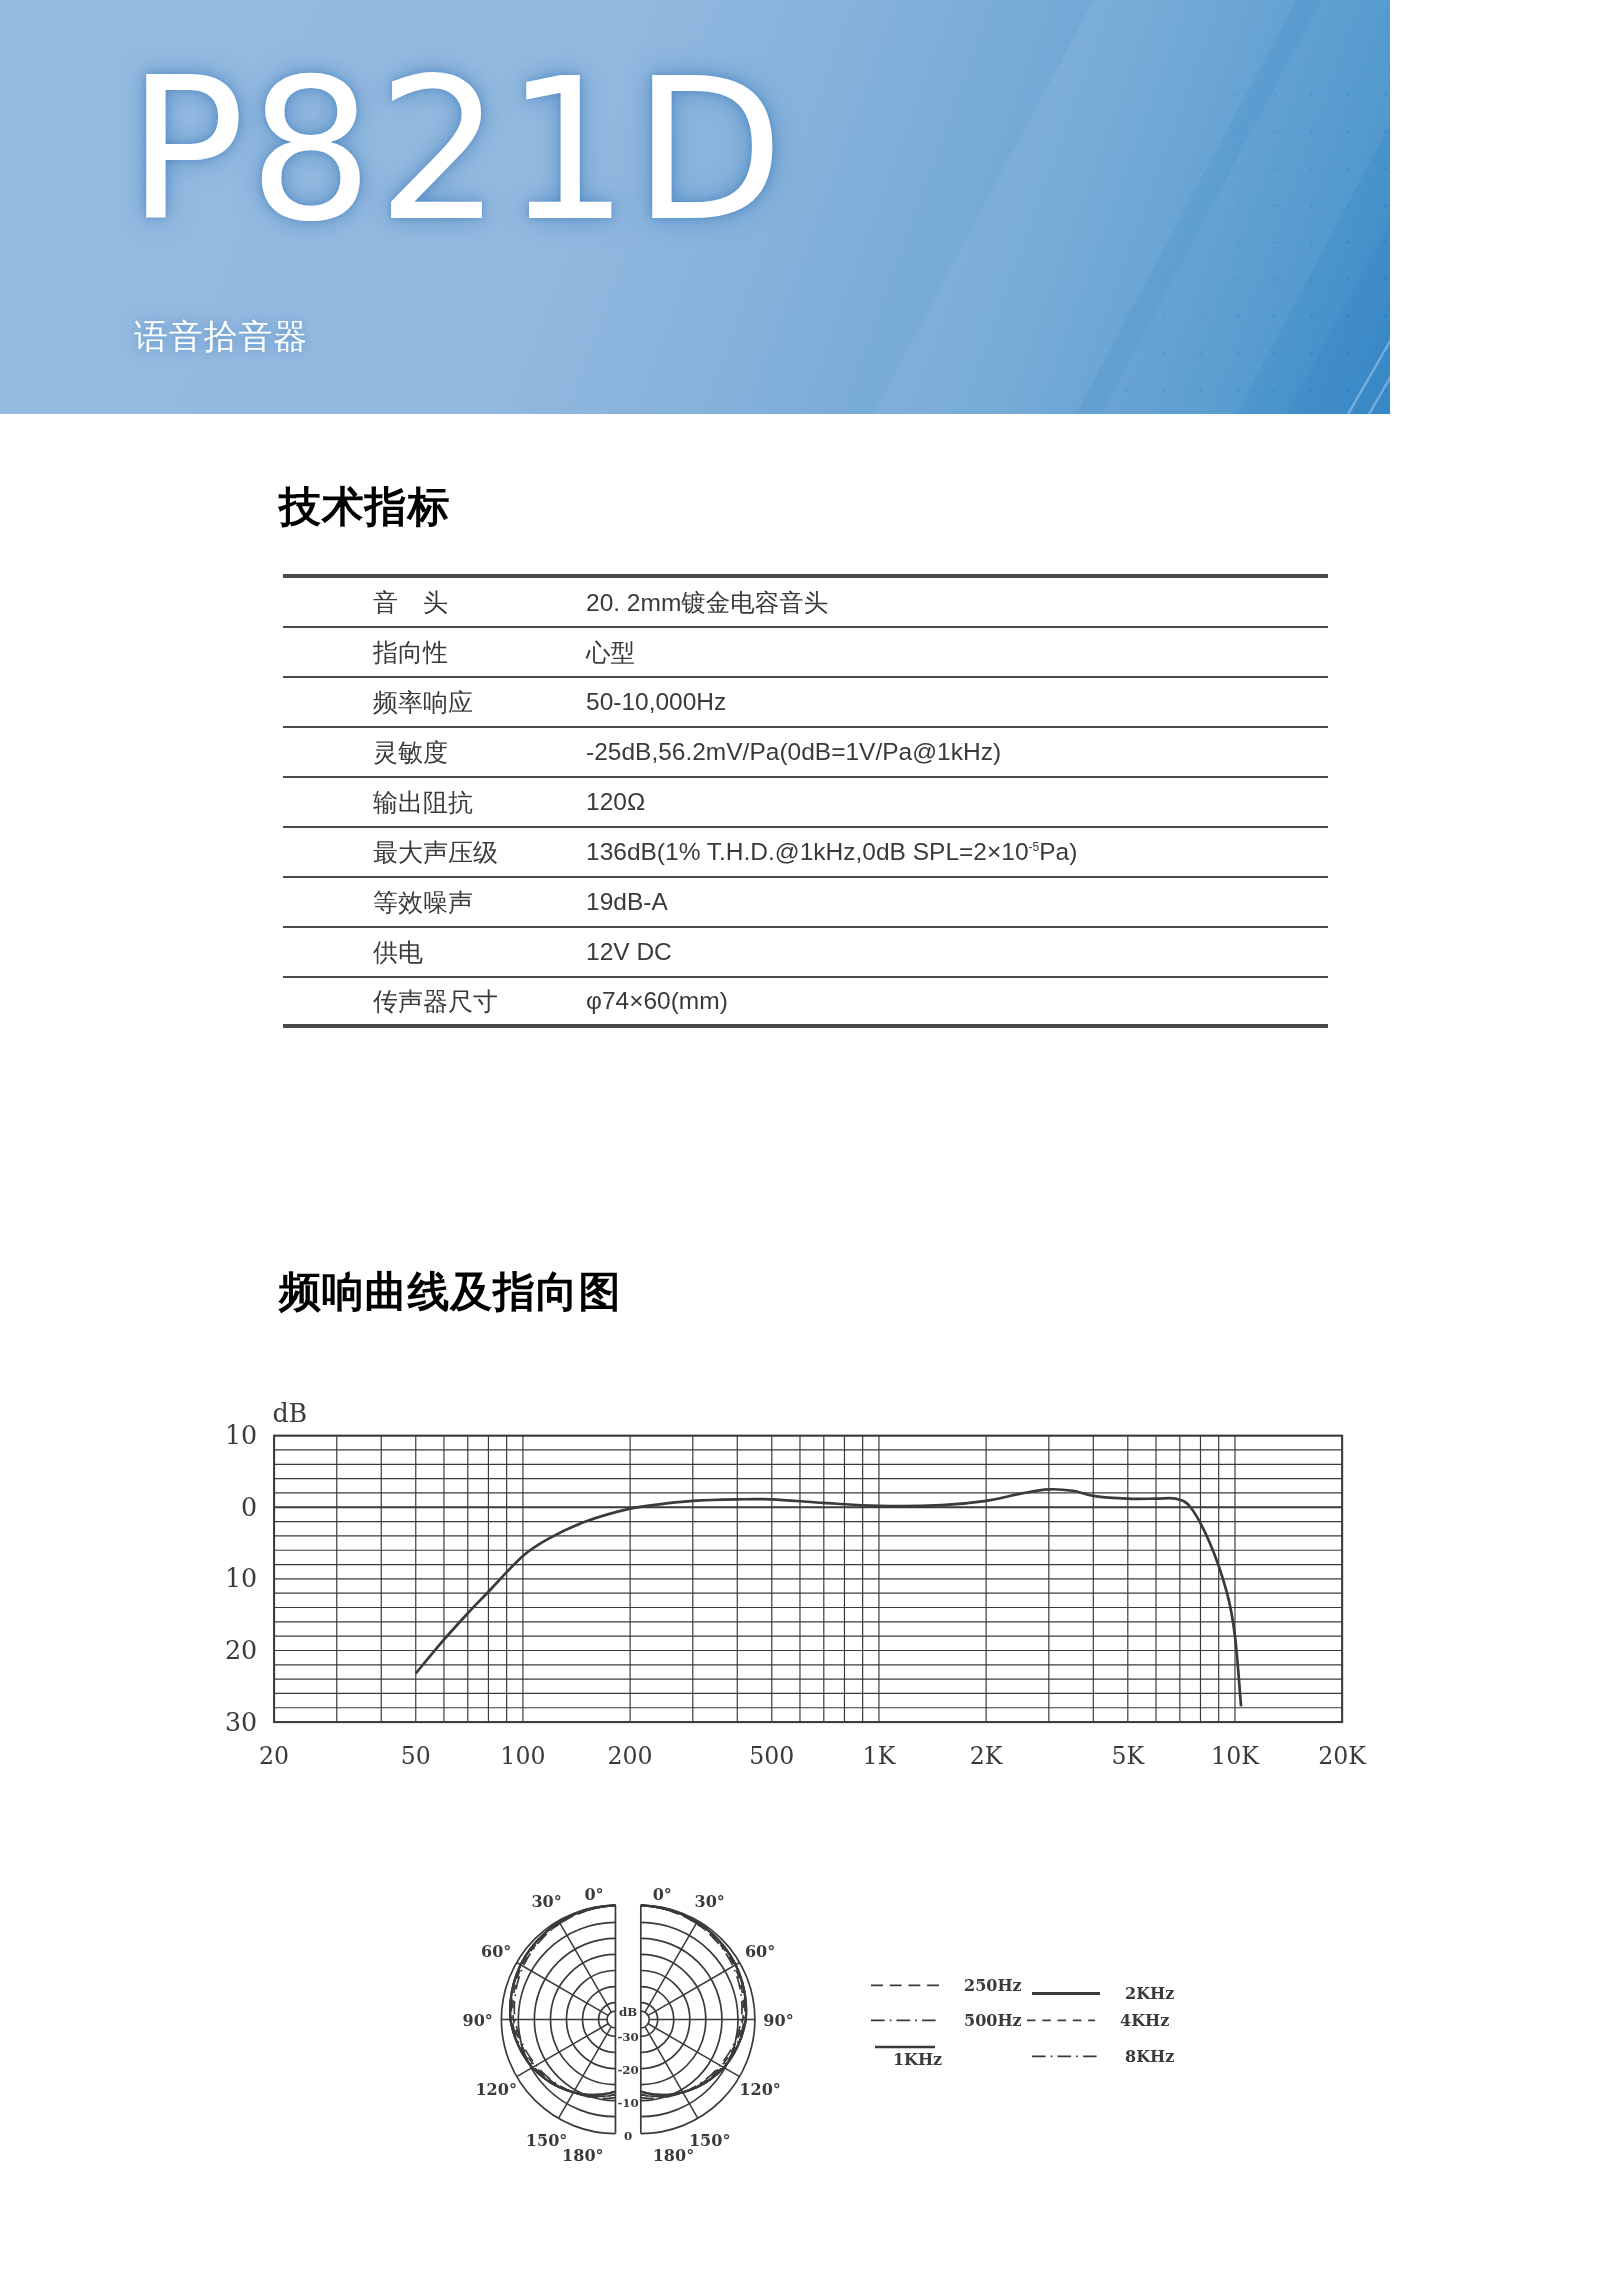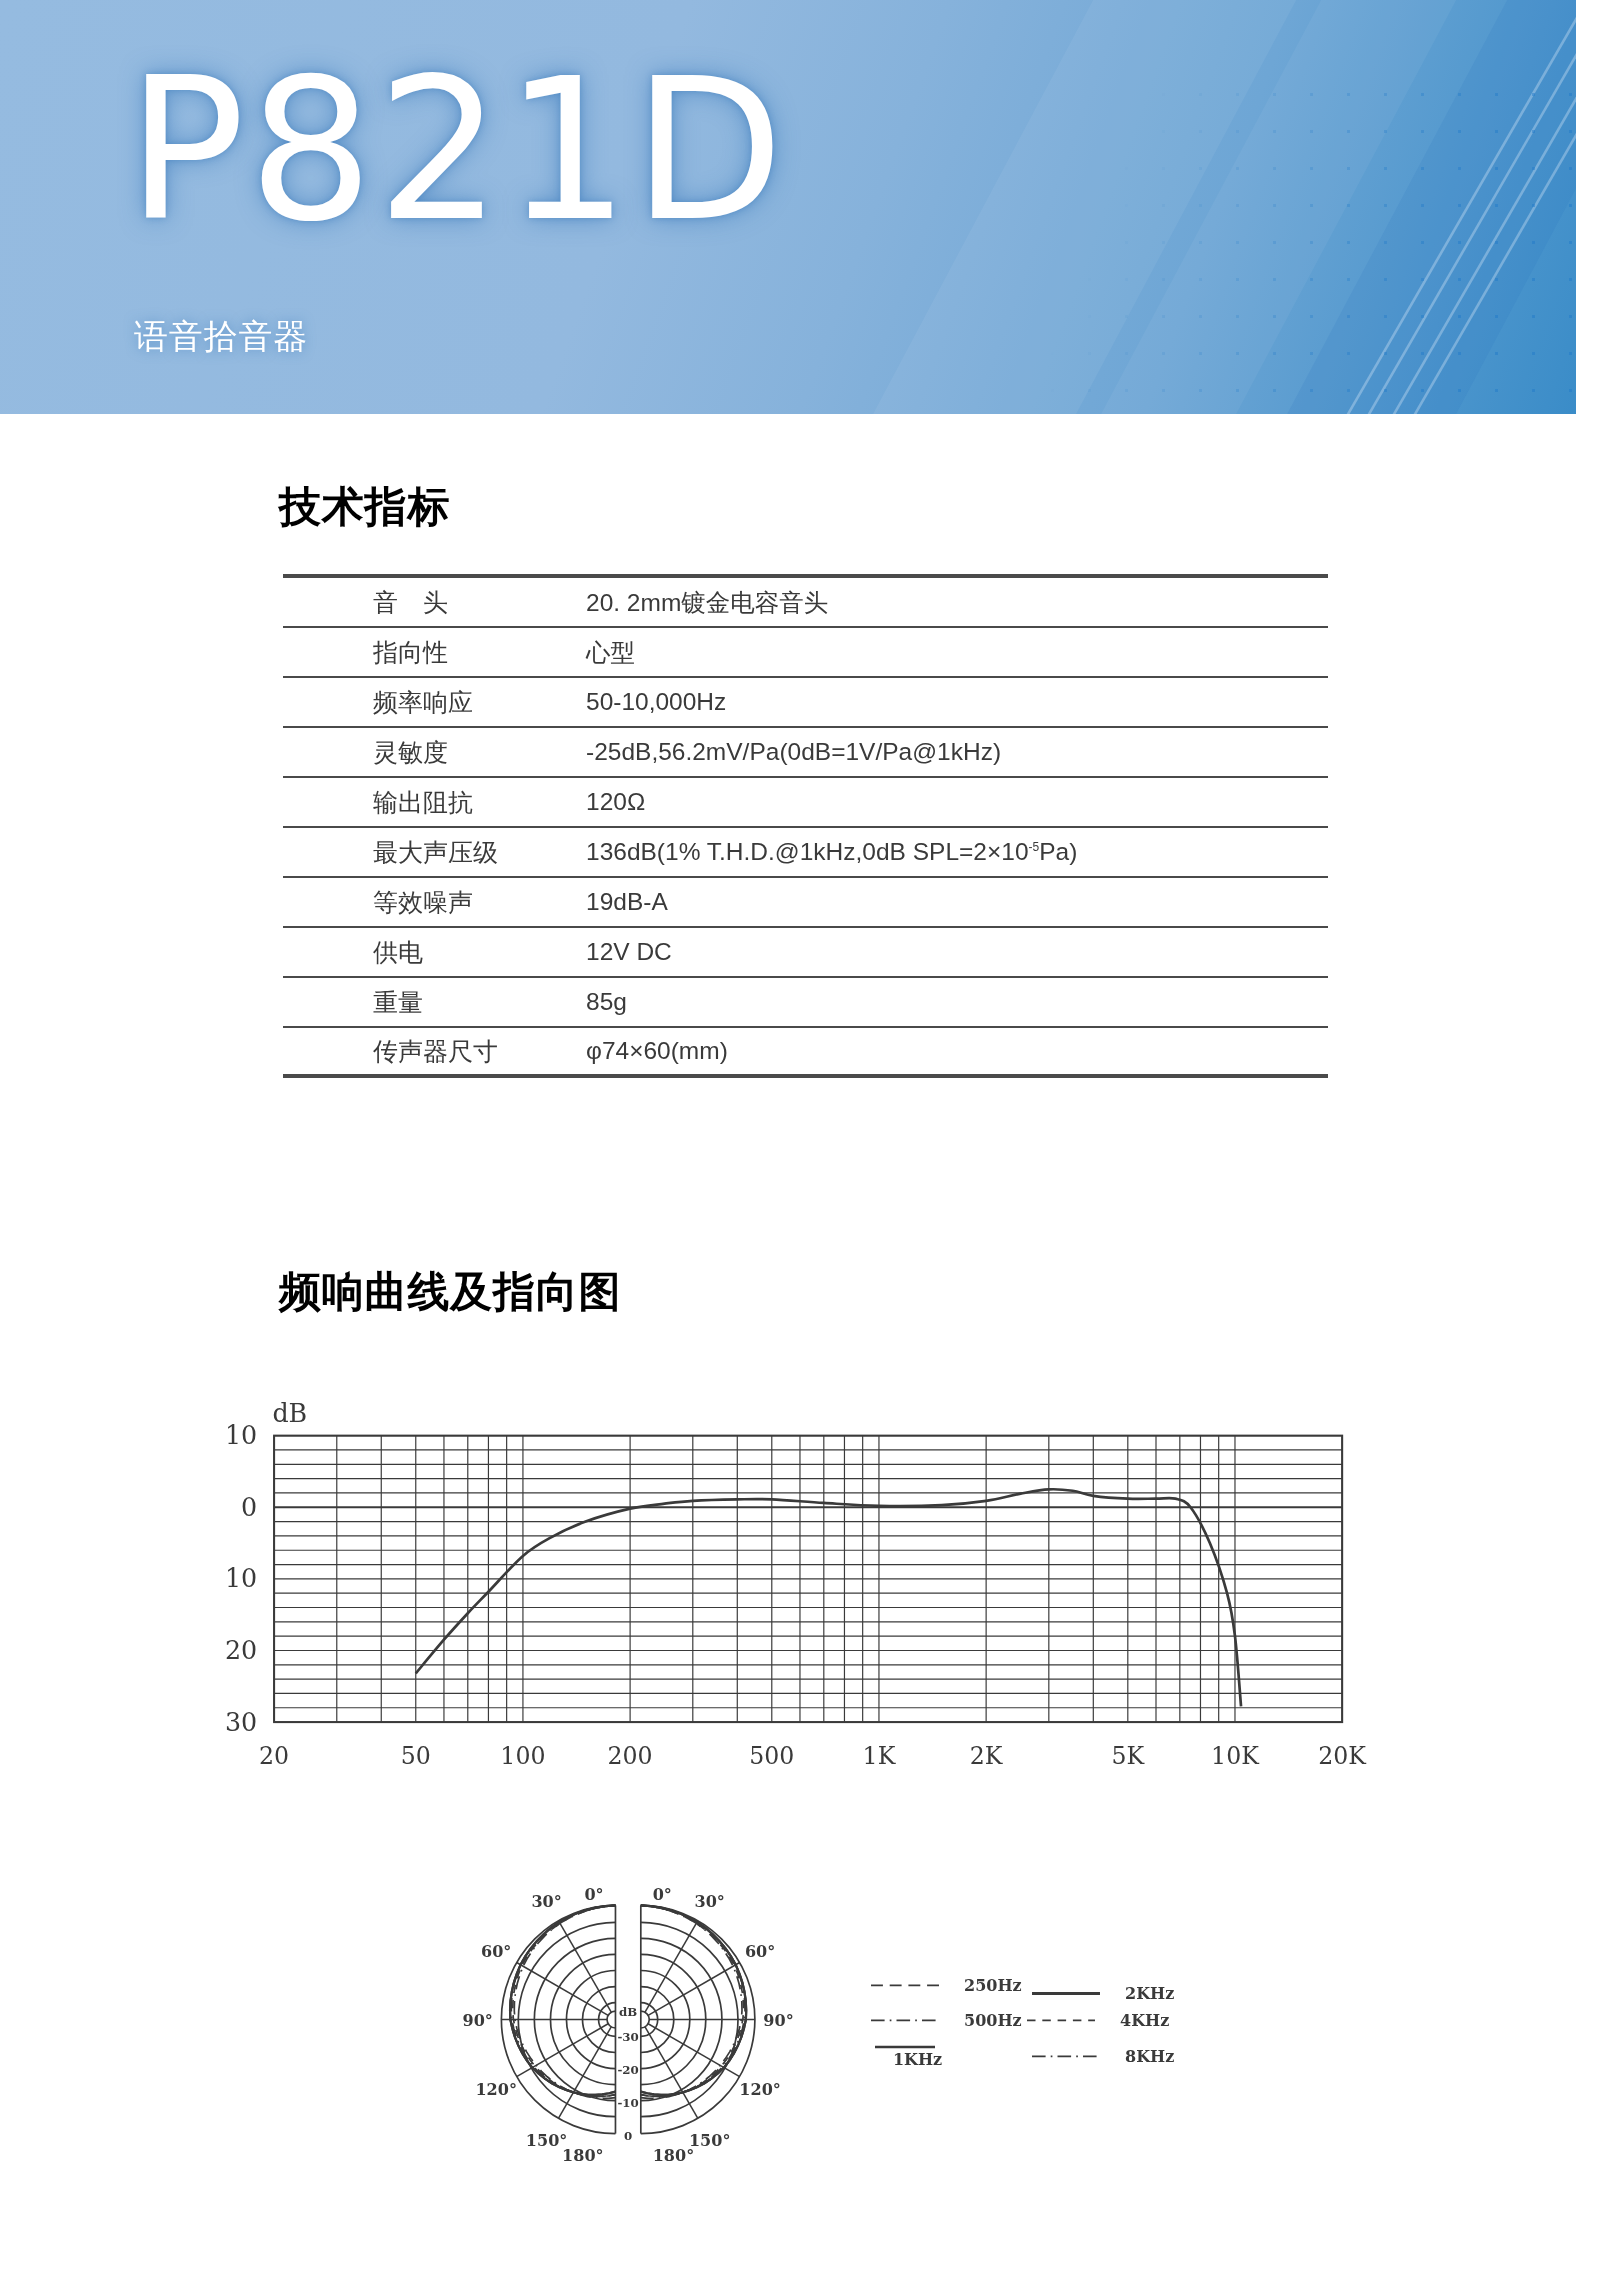--- a/index.html
+++ b/index.html
@@ -1,21 +1,21 @@
 <!DOCTYPE html>
 <html style="font-size:13.5px"><head>
 <meta charset="utf-8">
 <style>
   * { box-sizing: border-box; margin: 0; padding: 0; }
   html, body { width: 1623px; height: 2295px; background: #ffffff; overflow: hidden; }
   body { position: relative; font-family: "DejaVu Sans", "Liberation Sans", sans-serif; color: #3a3a3a; }
 
   
   .banner {
-    position: absolute; left: 0; top: 0; width: 1576px; height: 414px; overflow: hidden;
+    position: absolute; left: 0; top: 0; width: 1390px; height: 414px; overflow: hidden;
     background: linear-gradient(110deg, #95bbe0 0%, #93b9df 40%, #86b2db 55%, #6ea6d5 75%, #4f97cd 90%, #3a8cc8 100%);
   }
   .banner .streak { position: absolute; top: -34px; height: 524px; transform: skewX(-28deg); }
   .banner .s1 { left: 972px; width: 203px; background: rgba(255,255,255,0.06); }
   .banner .s2 { left: 1200px; width: 135px; background: rgba(255,255,255,0.05); }
   .banner .s3 { left: 1386px; width: 169px; background: rgba(30,110,190,0.12); }
   .banner .line { position: absolute; top: -34px; height: 524px; width: 2.5px; background: rgba(220,235,250,0.35); transform: skewX(-30deg); }
   .banner .dots {
     position: absolute; left: 997px; top: 76px; width: 642px; height: 338px;
     background-image: radial-gradient(circle, rgba(30,120,200,0.45) 1.4px, transparent 2px);
@@ -103,24 +103,20 @@
       <span class="spec-label">最大声压级</span>
       <span class="spec-value">136dB(1% T.H.D.@1kHz,0dB SPL=2×10<sup>-5</sup>Pa)</span>
     </div>
     <div class="spec-row">
       <span class="spec-label">等效噪声</span>
       <span class="spec-value">19dB-A</span>
     </div>
     <div class="spec-row">
       <span class="spec-label">供电</span>
       <span class="spec-value">12V DC</span>
-    </div>
-    <div class="spec-row">
-      <span class="spec-label">重量</span>
-      <span class="spec-value">85g</span>
     </div>
     <div class="spec-row">
       <span class="spec-label">传声器尺寸</span>
       <span class="spec-value">φ74×60(mm)</span>
     </div>
   </div>
 
 <div class="section-title" style="top:1264px">频响曲线及指向图</div>
 
 <div class="freq-chart">

